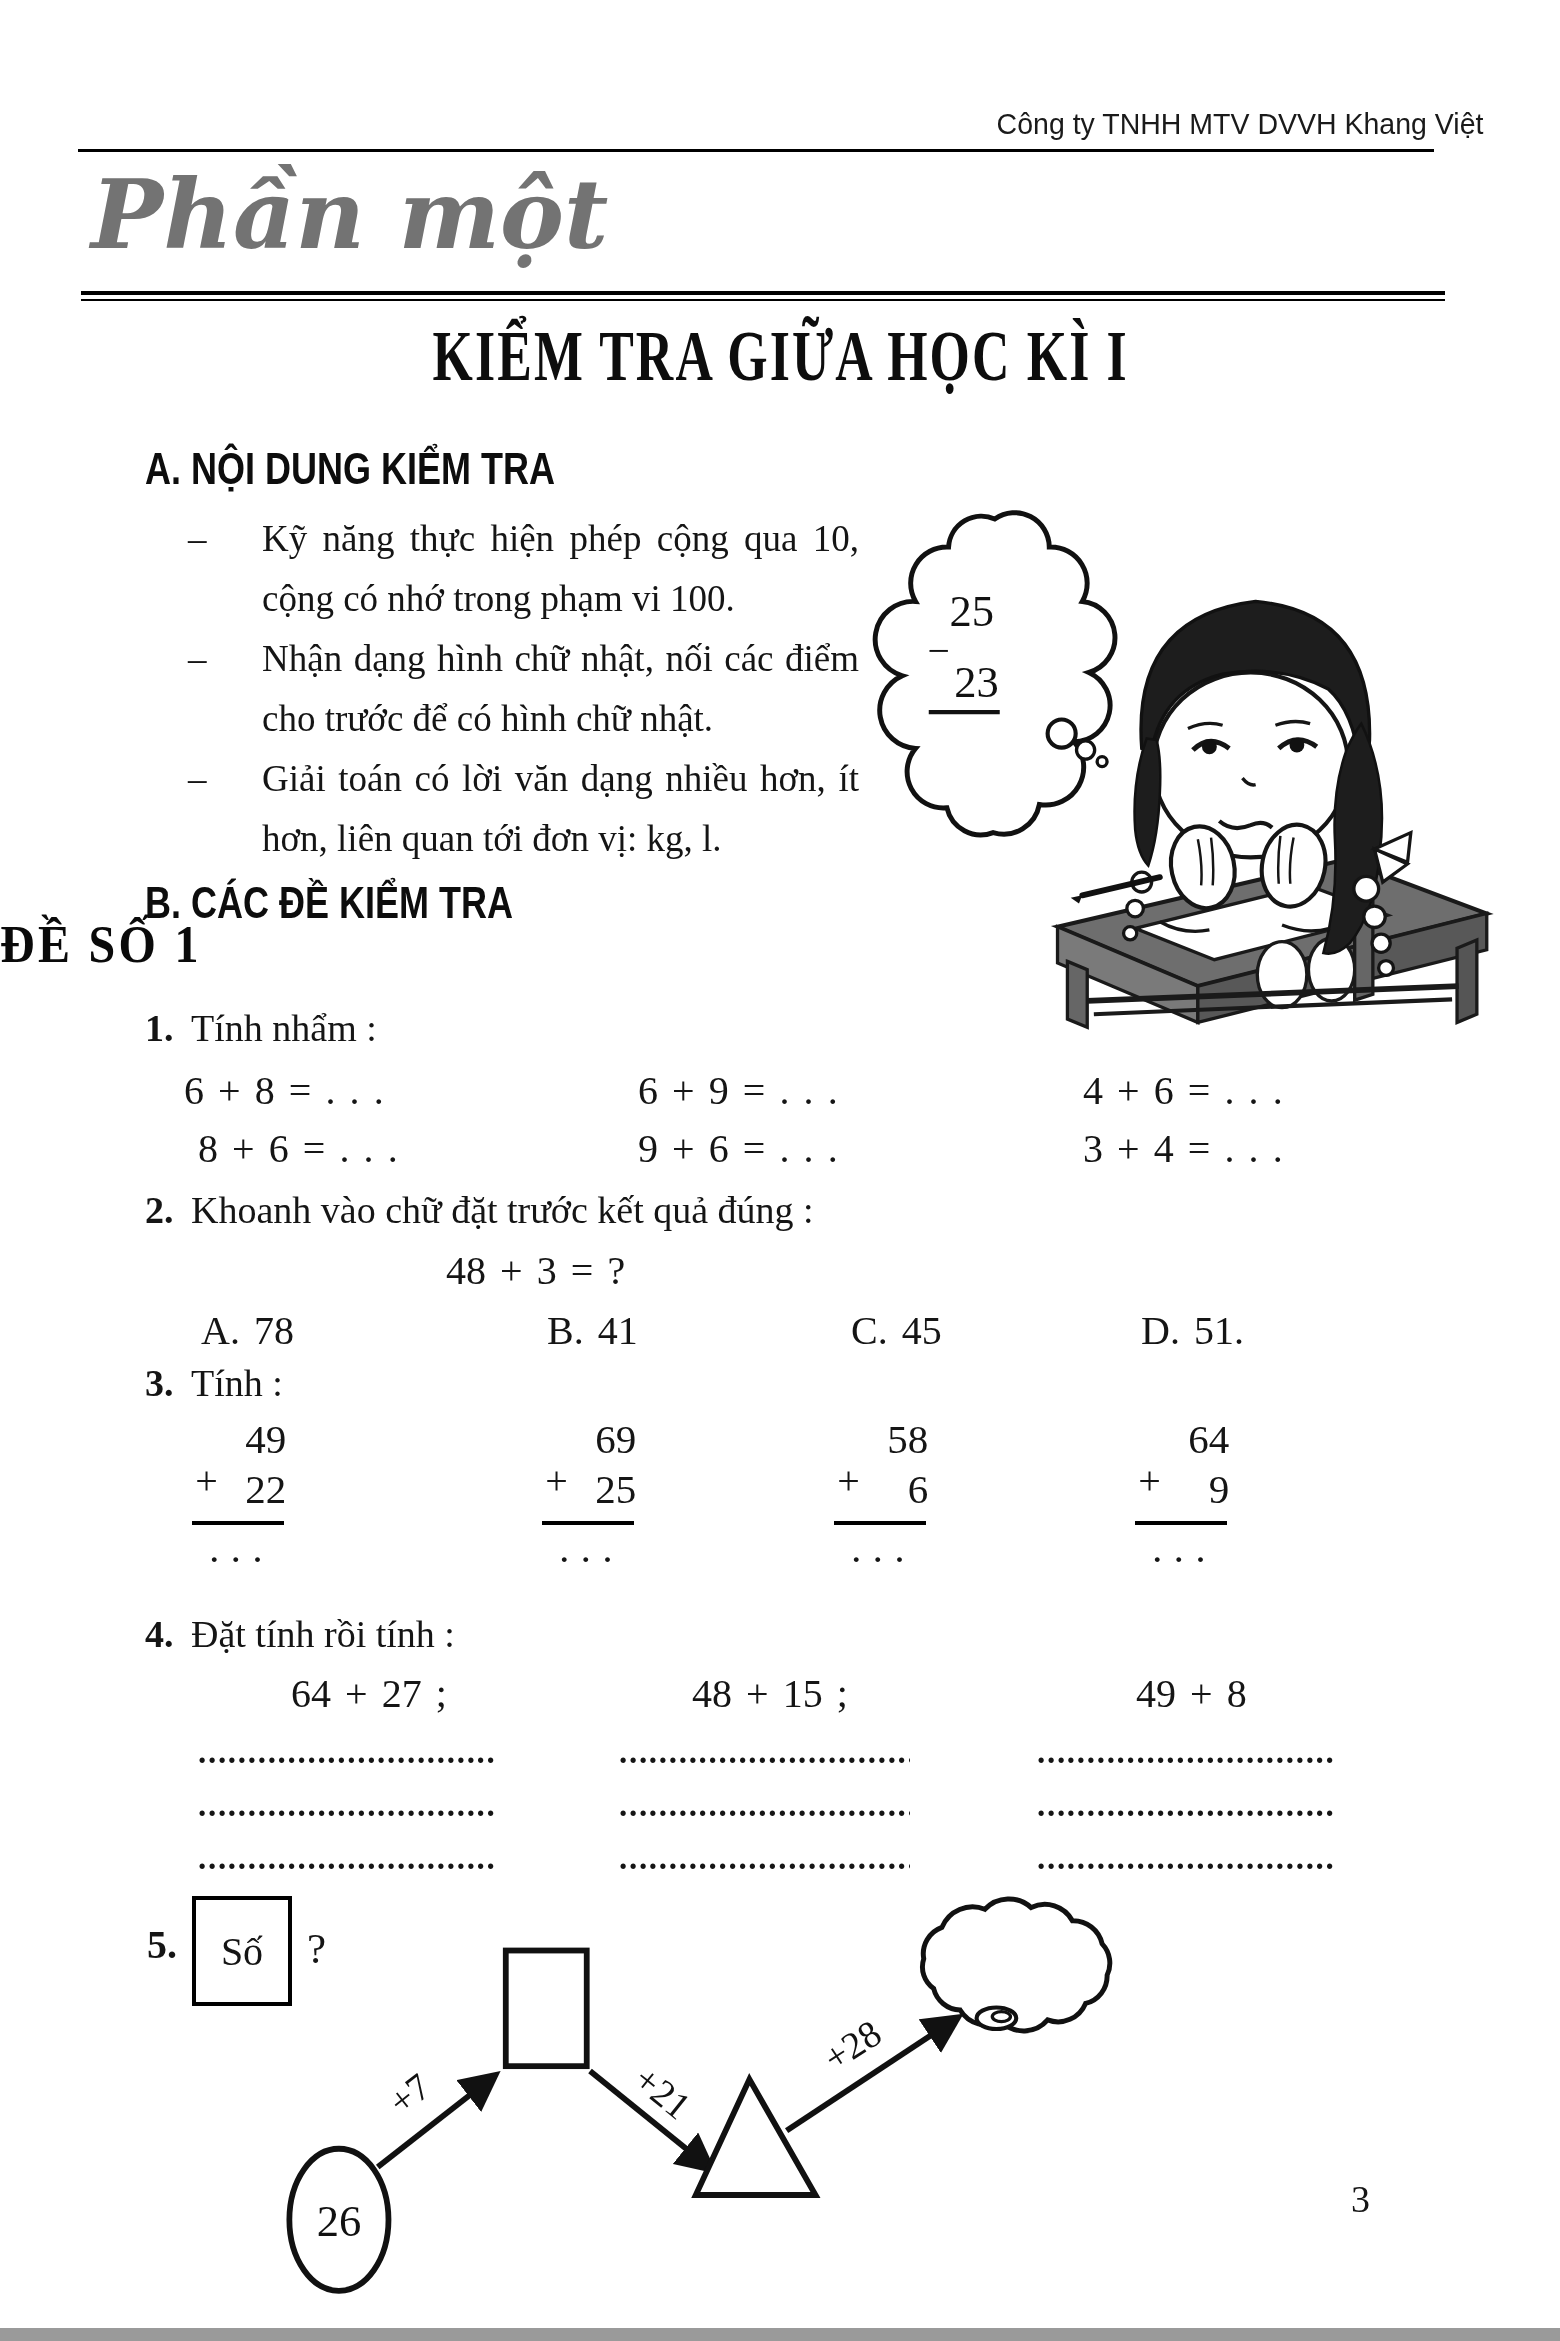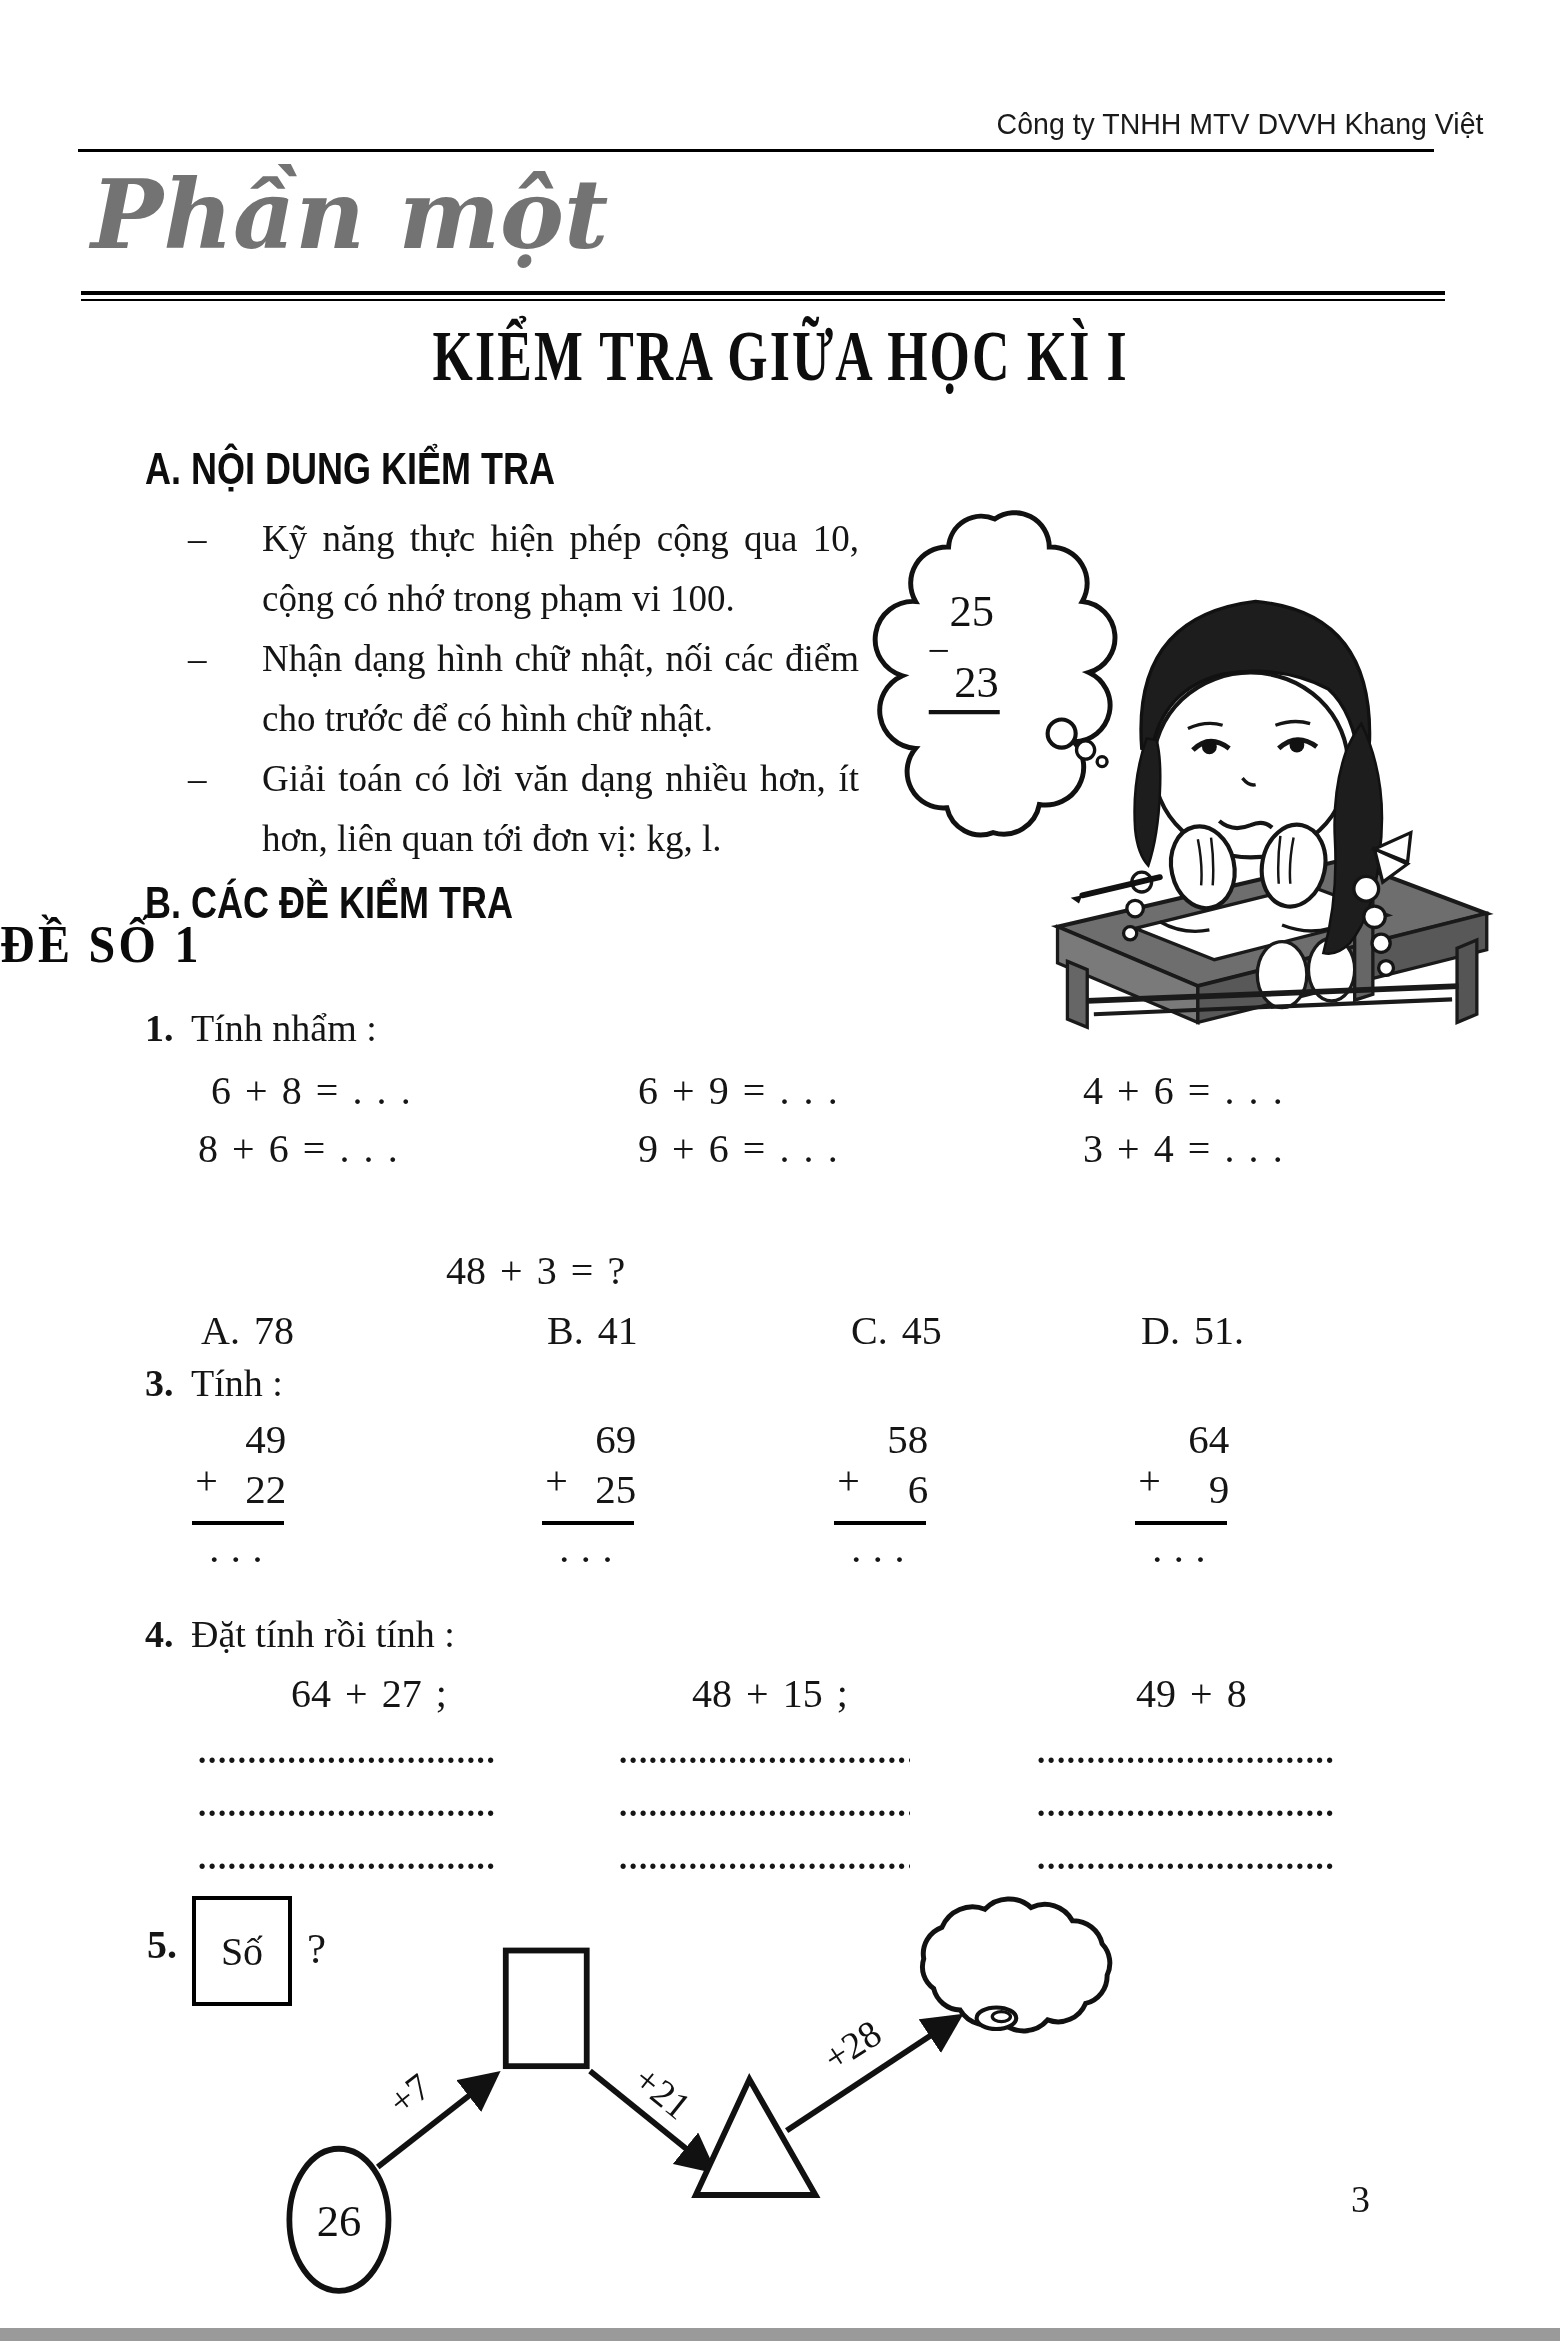--- a/index.html
+++ b/index.html
@@ -174,27 +174,30 @@
 
   <div class="sec-heading" id="secB">B. CÁC ĐỀ KIỂM TRA</div>
 
   <div class="exam-title">
     <span class="t">ĐỀ SỐ 1</span>
   </div>
 
   <div class="plabel" style="top:1006px">
     <span class="pnum">1.</span><span>Tính nhẩm :</span>
   </div>
-  <span class="mcell" style="left:211px;top:1067px">6 + 8 = . . .</span>
+  <span class="mcell" style="left:184px;top:1067px">6 + 8 = . . .</span>
   <span class="mcell" style="left:638px;top:1067px">6 + 9 = . . .</span>
   <span class="mcell" style="left:1083px;top:1067px">4 + 6 = . . .</span>
   <span class="mcell" style="left:198px;top:1125px">8 + 6 = . . .</span>
   <span class="mcell" style="left:638px;top:1125px">9 + 6 = . . .</span>
   <span class="mcell" style="left:1083px;top:1125px">3 + 4 = . . .</span>
 
+  <div class="plabel" style="top:1188px">
+    <span class="pnum">2.</span><span>Khoanh vào chữ đặt trước kết quả đúng :</span>
+  </div>
   <span class="mcell" style="left:446px;top:1247px">48 + 3 = ?</span>
   <span class="mcell" style="left:201px;top:1307px">A. 78</span>
   <span class="mcell" style="left:547px;top:1307px">B. 41</span>
   <span class="mcell" style="left:851px;top:1307px">C. 45</span>
   <span class="mcell" style="left:1141px;top:1307px">D. 51.</span>
 
   <div class="plabel" style="top:1361px">
     <span class="pnum">3.</span><span>Tính :</span>
   </div>
   <div class="sumblock" style="left:187px">

